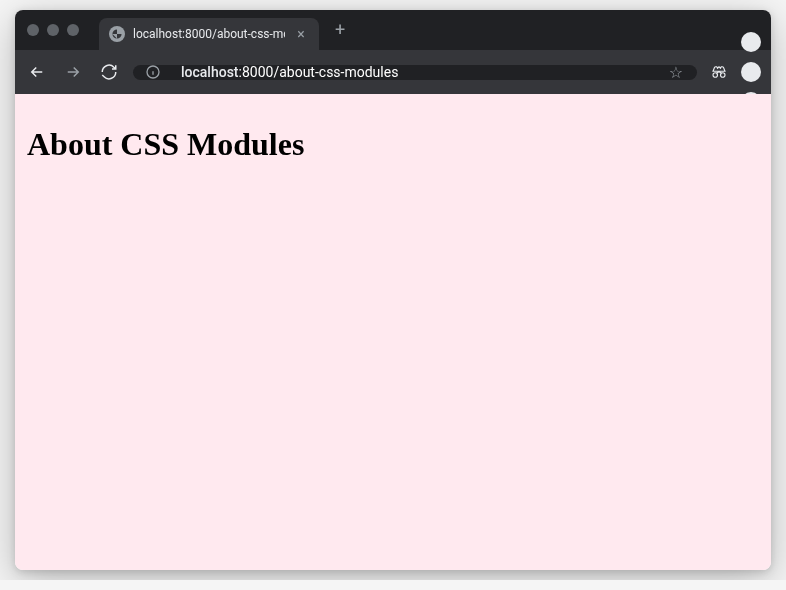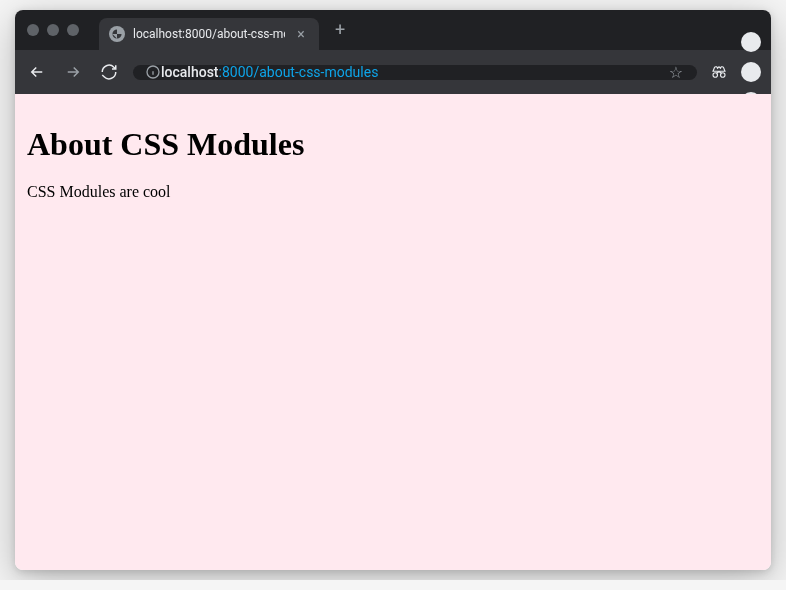--- a/index.html
+++ b/index.html
@@ -105,37 +105,37 @@
     .nav-btn.enabled { color: #e8eaed; }
     .nav-btn svg { width: 18px; height: 18px; }
     .address-bar {
       flex: 1;
       background: #202124;
       border-radius: 16px;
       height: 15px;
       display: flex;
       align-items: center;
       padding: 0 12px;
-      gap: 0;
+      gap: 20px;
       color: #e8eaed;
       font-size: 14px;
     }
     .site-info-icon {
       color: #9aa0a6;
       width: 16px;
       height: 16px;
       display: flex;
       align-items: center;
       justify-content: center;
       flex-shrink: 0;
     }
     .site-info-icon svg { width: 16px; height: 16px; }
     .url-text { display: flex; }
     .url-host { color: #e8eaed; font-weight: 500; }
-    .url-rest { color: #0ea5e9; }
+    .url-rest { color: #ffffff; }
     .address-spacer { flex: 1; }
     .address-action {
       color: #9aa0a6;
       width: 18px;
       height: 18px;
       display: flex;
       align-items: center;
       justify-content: center;
       cursor: pointer;
       font-size: 16px;
@@ -231,16 +231,15 @@
       <svg class="menu-icon" viewBox="0 0 4 16" fill="currentColor">
           <circle cx="2" cy="2" r="2"></circle>
           <circle cx="2" cy="8" r="2"></circle>
           <circle cx="2" cy="14" r="2"></circle>
         </svg>
     </div>
   </div>
 
   <div class="viewport">
     <h1 class="page-heading">About CSS Modules</h1>
-    <p class="page-paragraph">CSS Modules are cool</p>
   </div>
 
 </div>
 
 </body></html>

